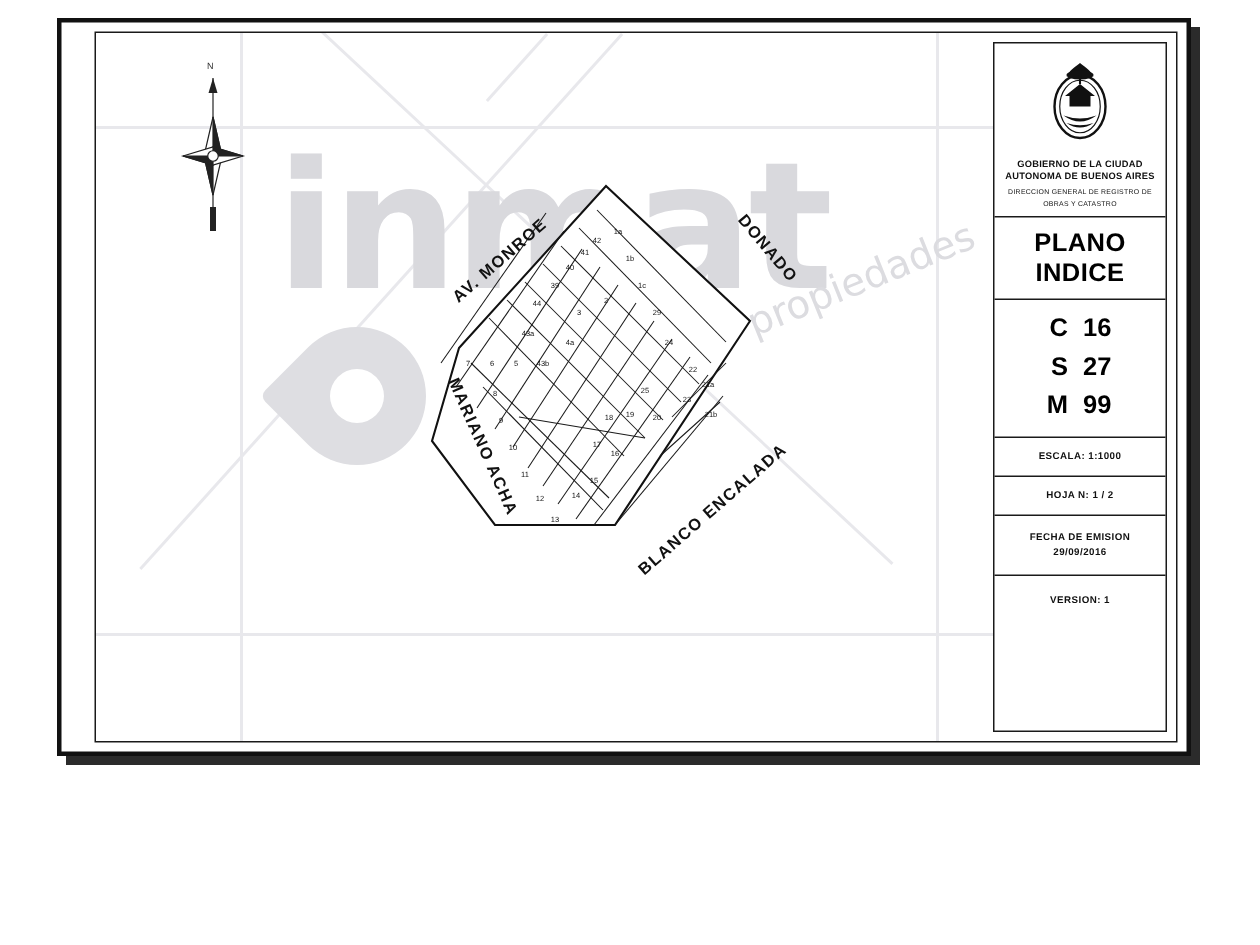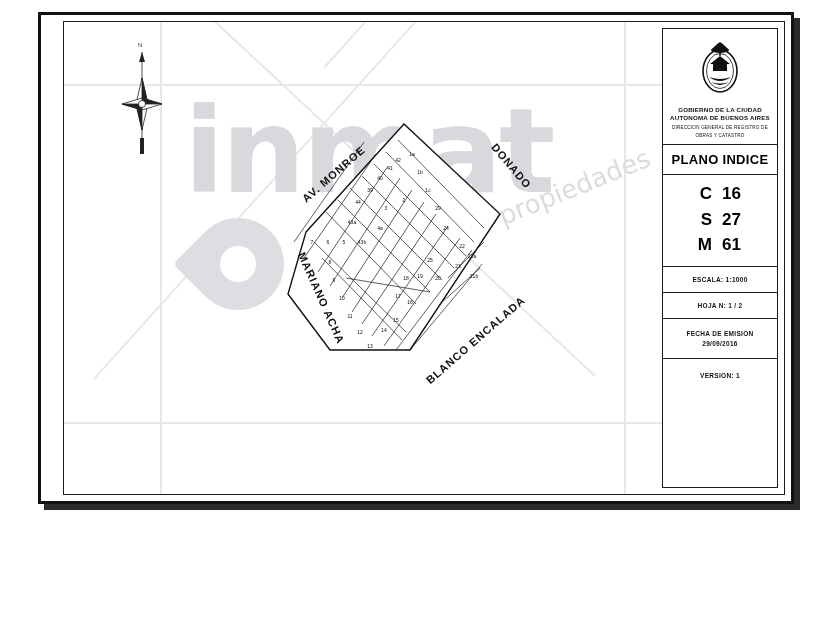--- a/index.html
+++ b/index.html
@@ -204,21 +204,21 @@
     letter-spacing: 0.2px;
   }
   .gov-line2 {
     font-size: 4.6px;
     line-height: 1.35;
     color: #111;
     margin-top: 2px;
     letter-spacing: 0.2px;
   }
   #tb-plano {
-    font-size: 13px;
+    font-size: 17px;
     font-weight: bold;
     letter-spacing: 0.3px;
     padding: 7px 0;
     color: #000;
   }
   #tb-codes {
     padding: 6px 0 8px 0;
   }
   .code-row {
     display: flex;
@@ -396,21 +396,21 @@
           <div class="code-row">
             <span class="code-key">C</span>
             <span class="code-val">16</span>
           </div>
           <div class="code-row">
             <span class="code-key">S</span>
             <span class="code-val">27</span>
           </div>
           <div class="code-row">
             <span class="code-key">M</span>
-            <span class="code-val">61</span>
+            <span class="code-val">99</span>
           </div>
         </div>
 
         <div class="tb-cell tb-small">ESCALA:  1:1000</div>
 
         <div class="tb-cell tb-small">HOJA N:  1 / 2</div>
 
         <div class="tb-cell tb-small" id="tb-fecha">
           <div>FECHA DE EMISION</div>
           <div class="line2">29/09/2016</div>

